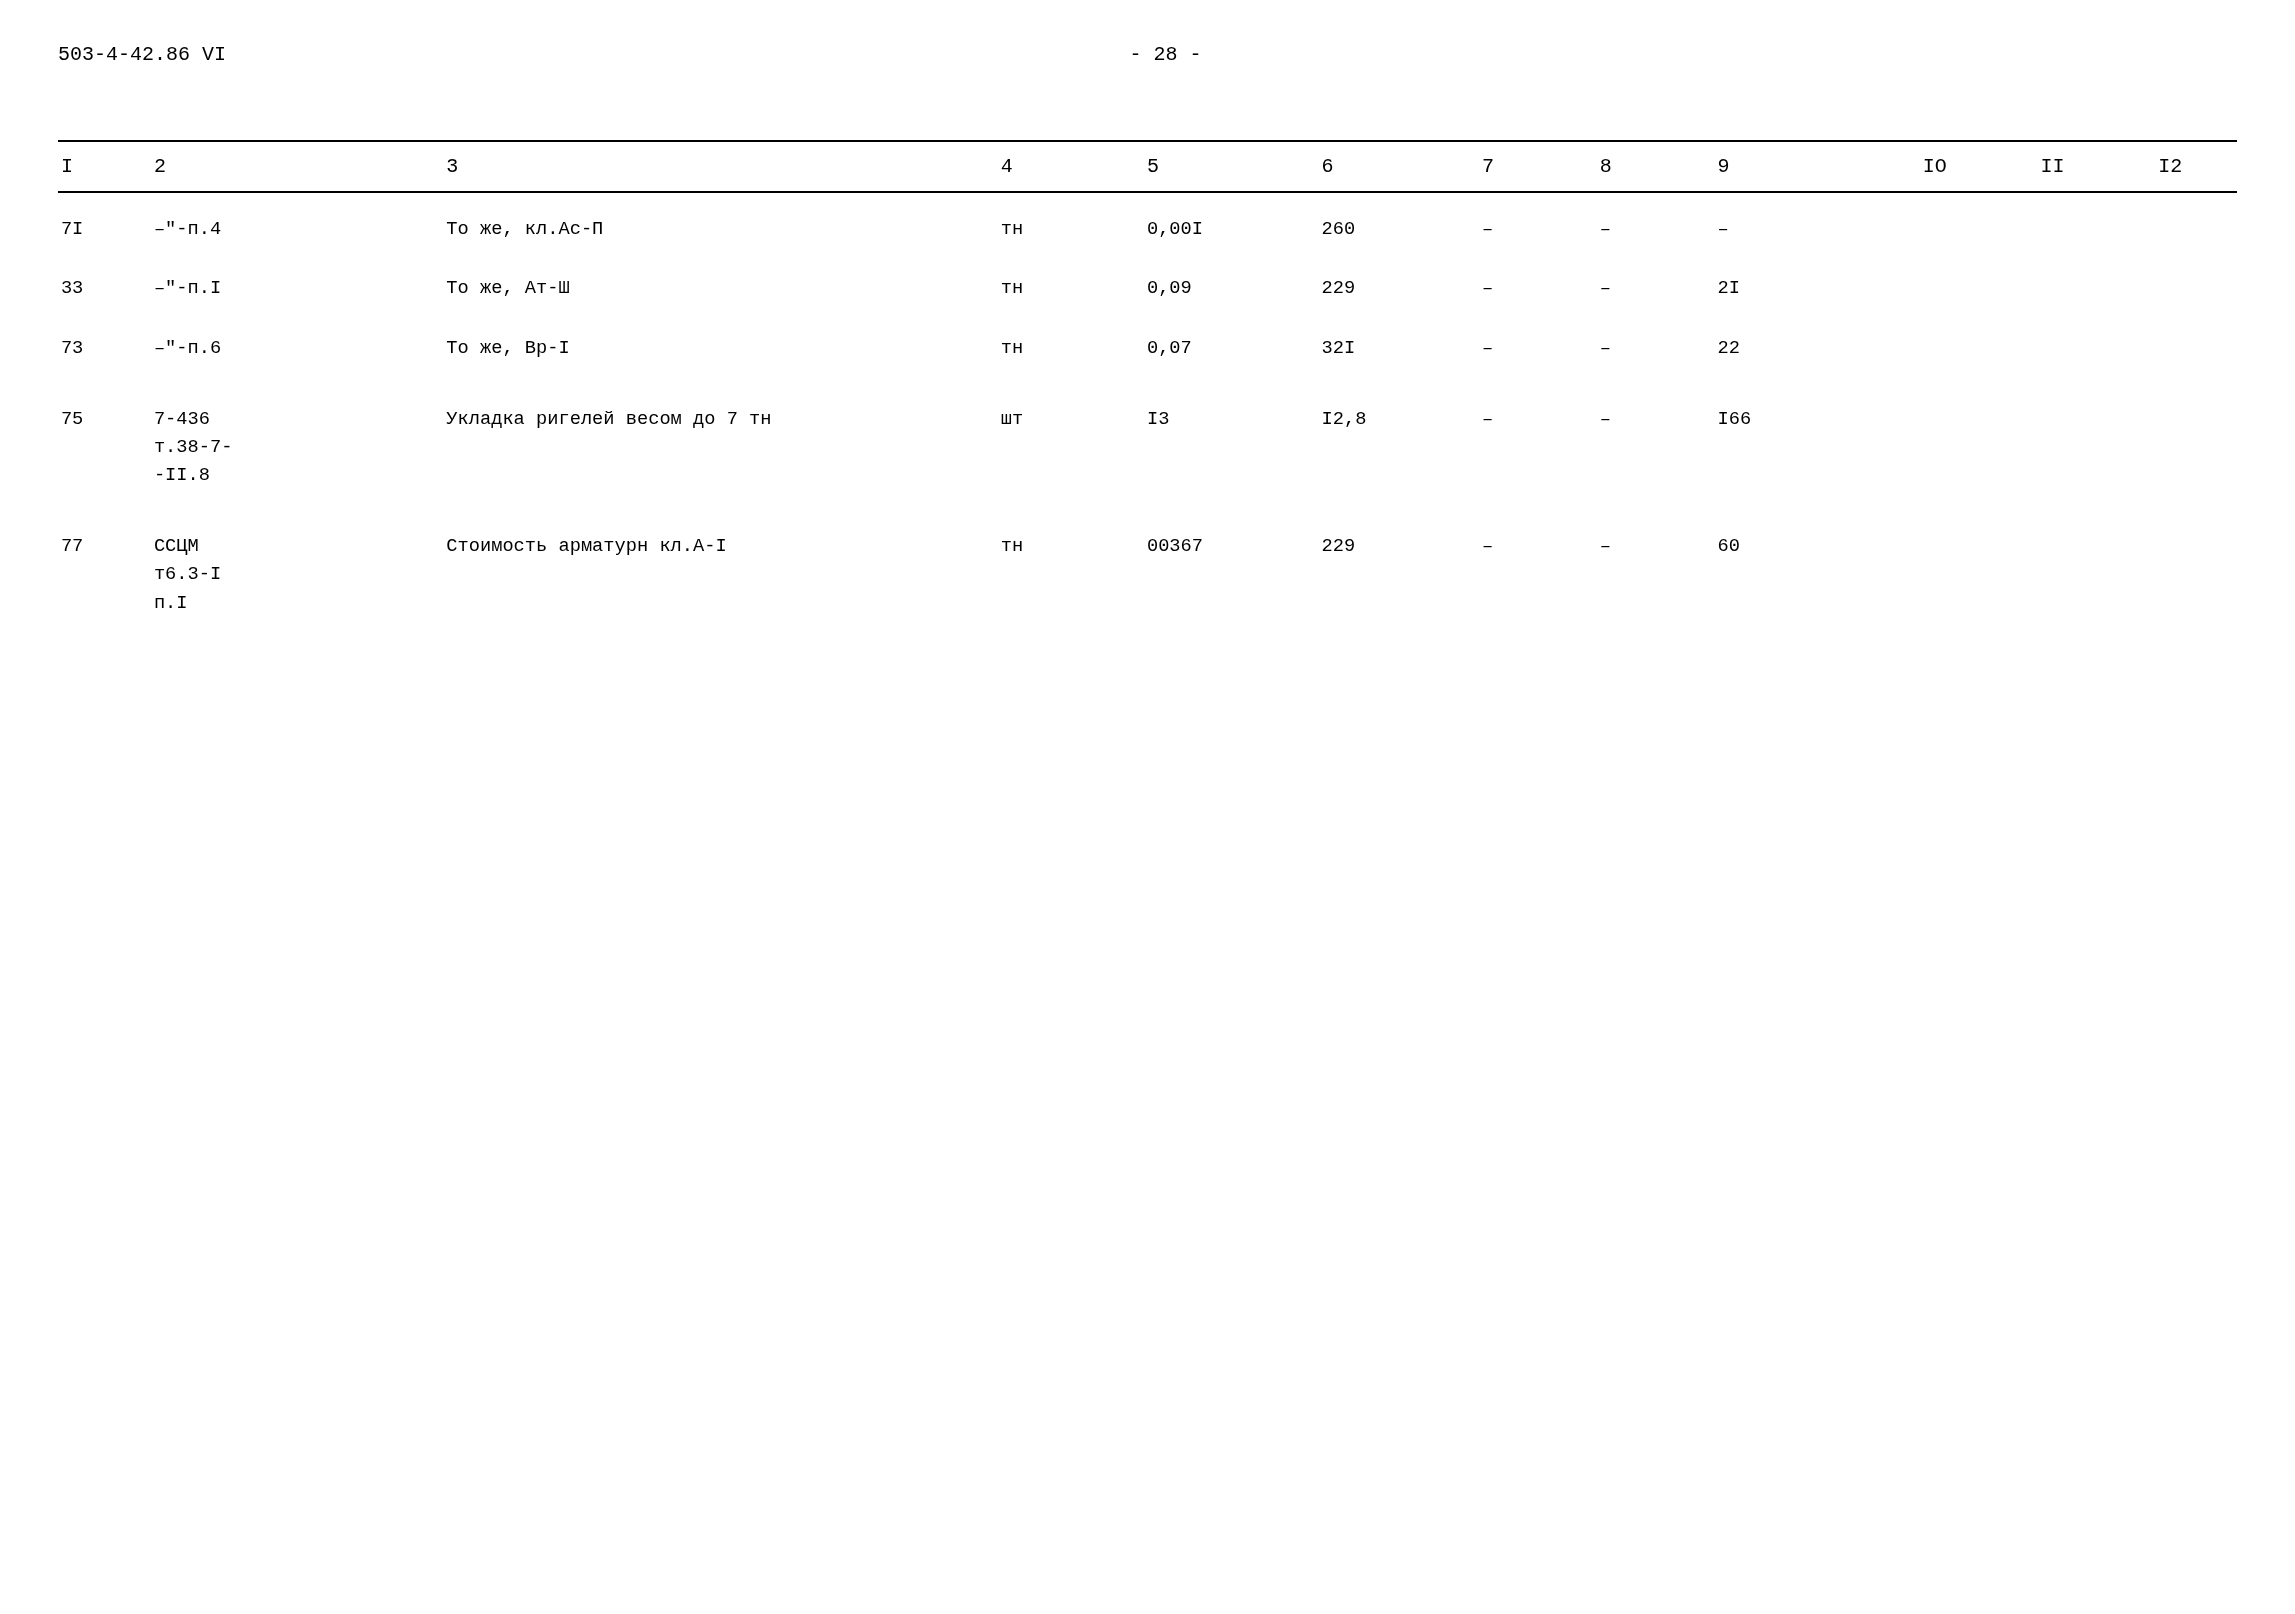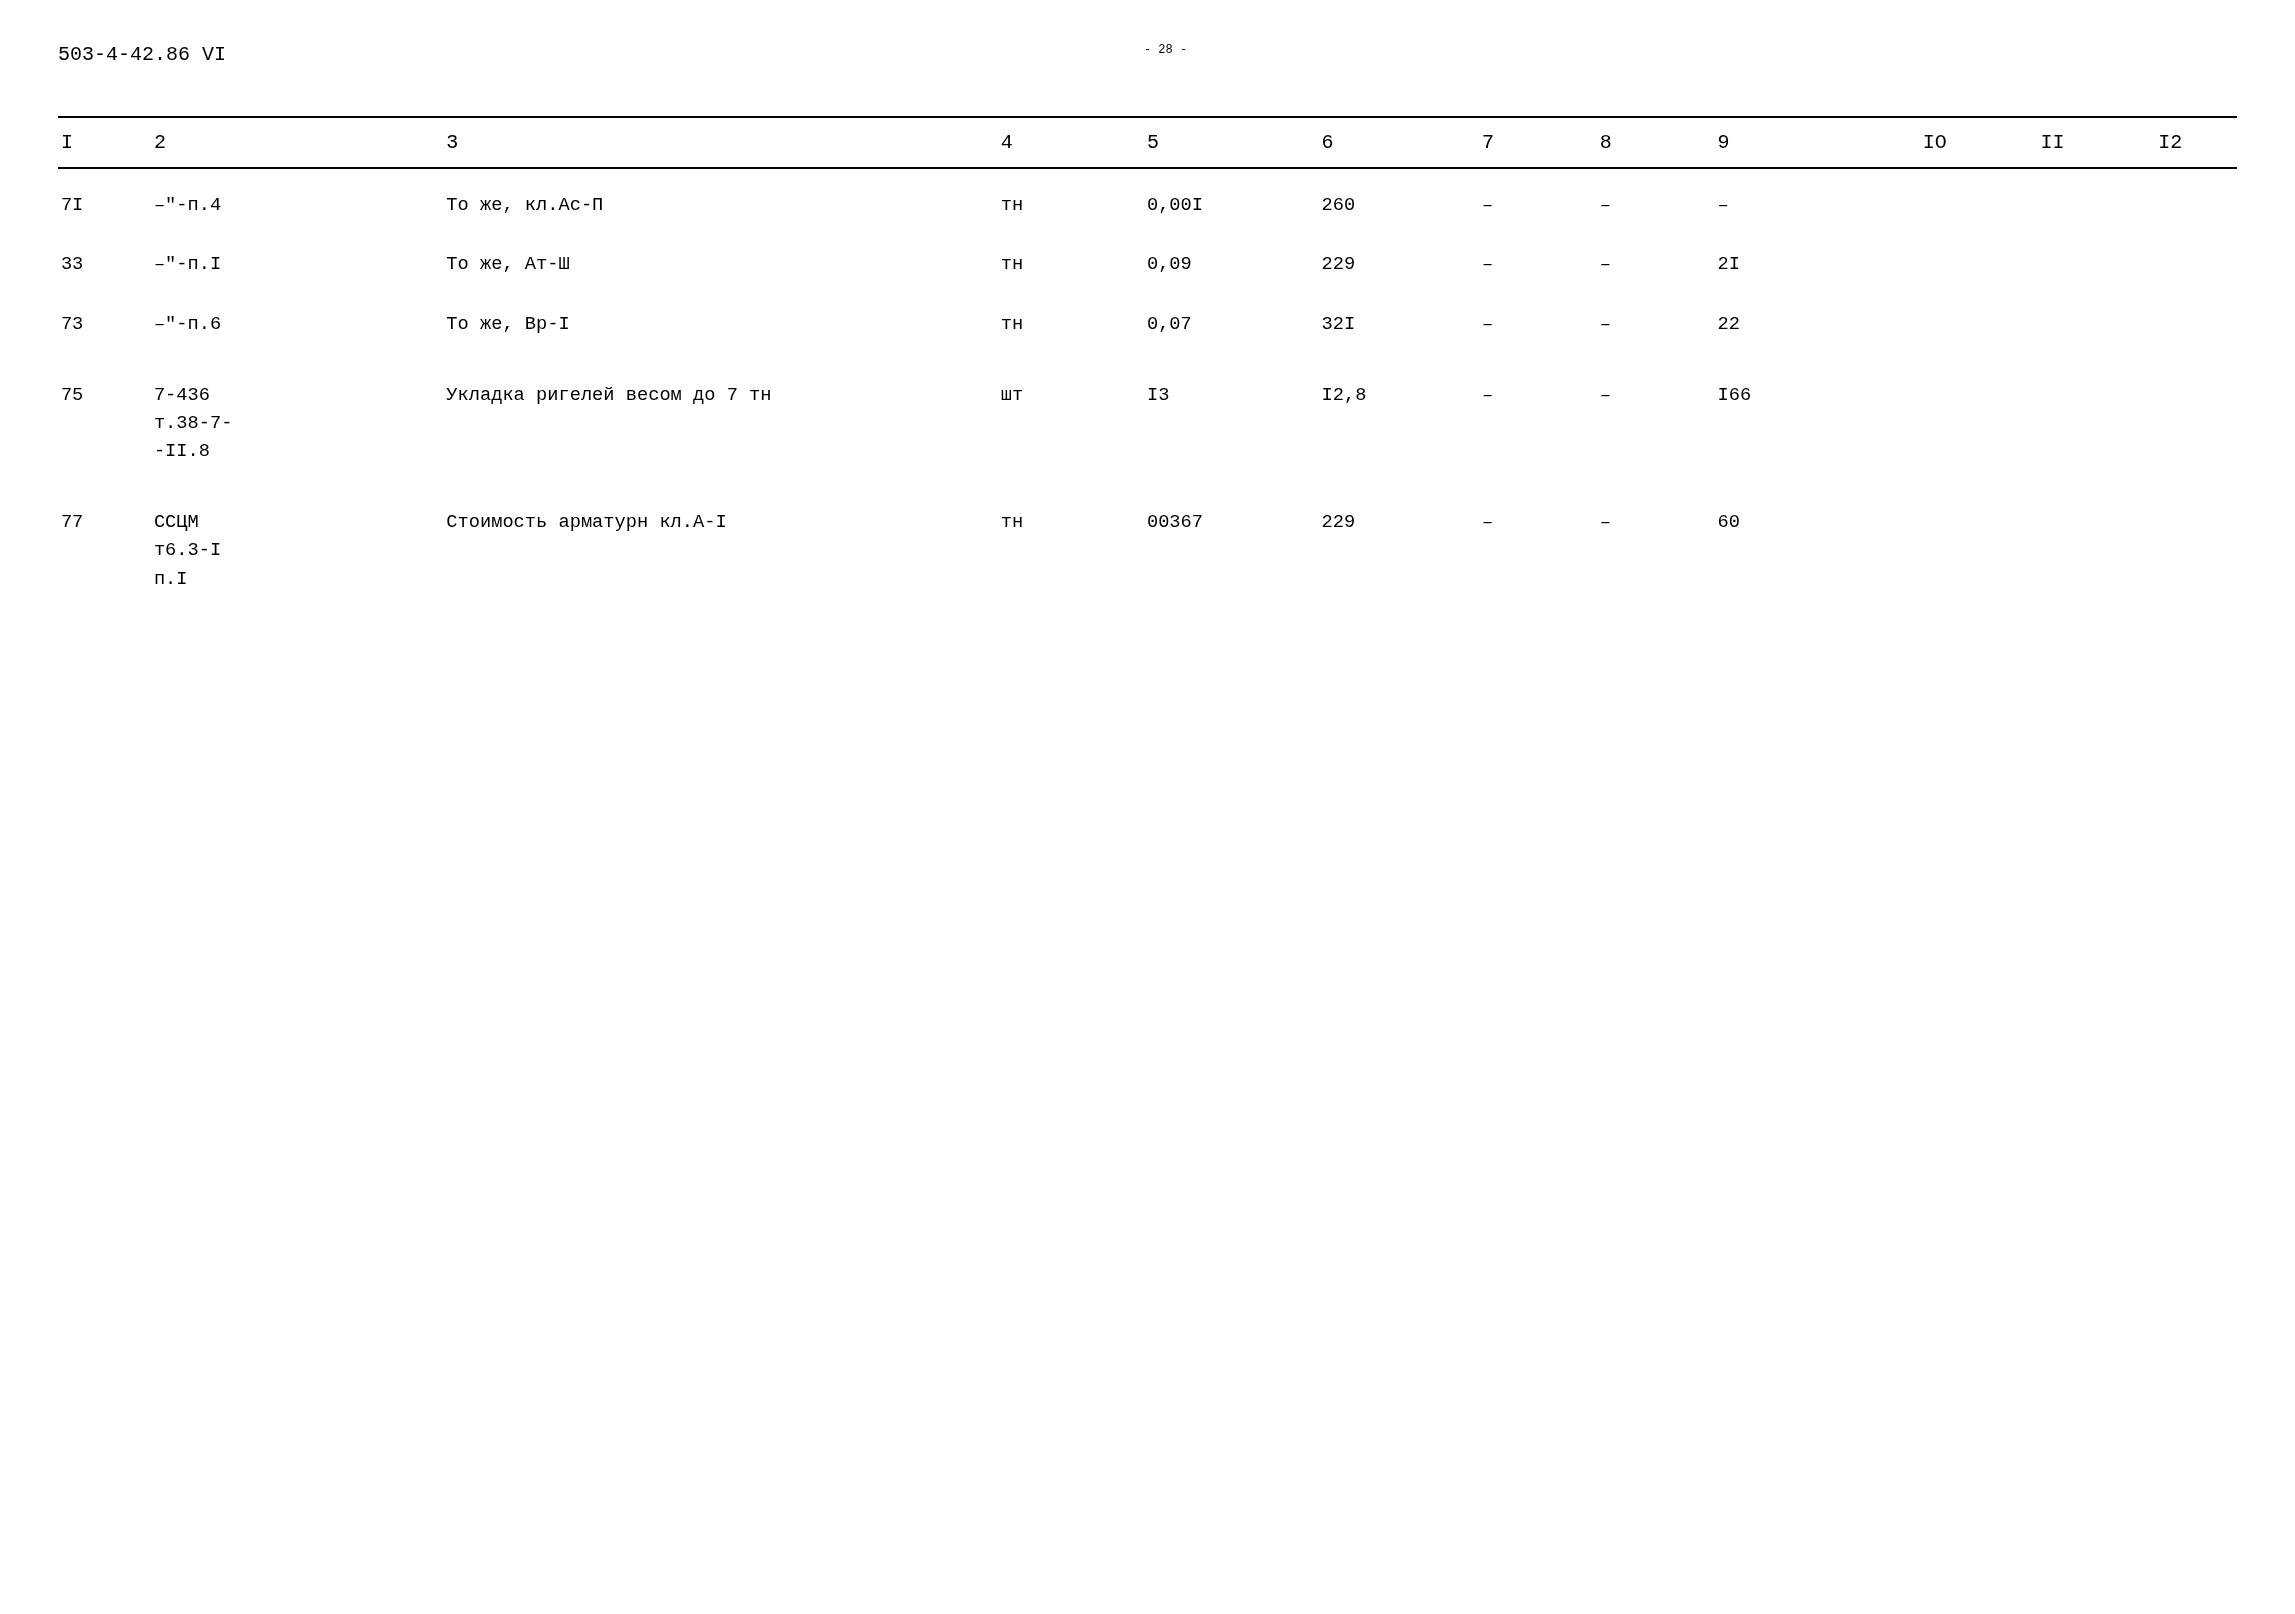--- a/index.html
+++ b/index.html
@@ -13,29 +13,29 @@
       font-family: 'Courier New', Courier, monospace;
       font-size: 20px;
       color: #000000;
       padding: 43px 58px;
     }
 
     .page-header {
       display: flex;
       justify-content: space-between;
       align-items: flex-start;
-      margin-bottom: 50px;
+      margin-bottom: 74px;
     }
 
     .header-left {
       font-size: 20px;
     }
 
     .header-center {
-      font-size: 12px;
+      font-size: 20px;
       flex: 1;
       text-align: center;
     }
 
     .header-right {
       font-size: 20px;
       visibility: hidden;
     }
 
     .table-container {

